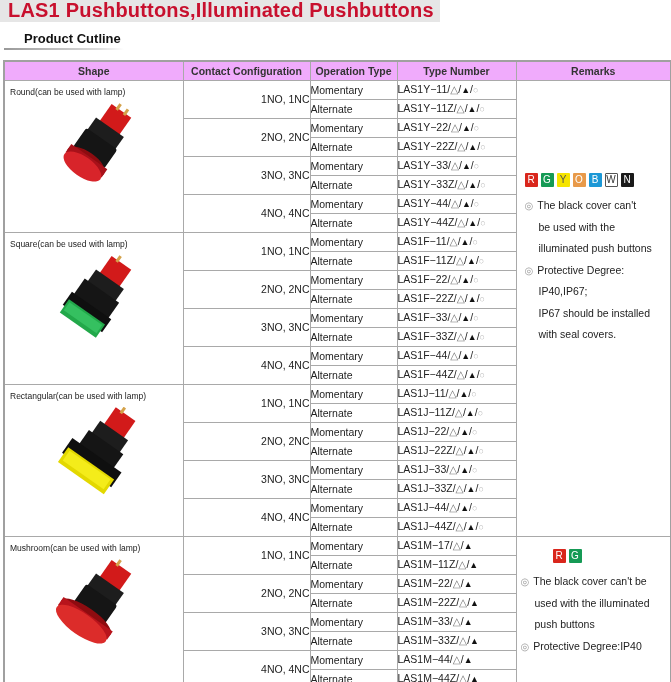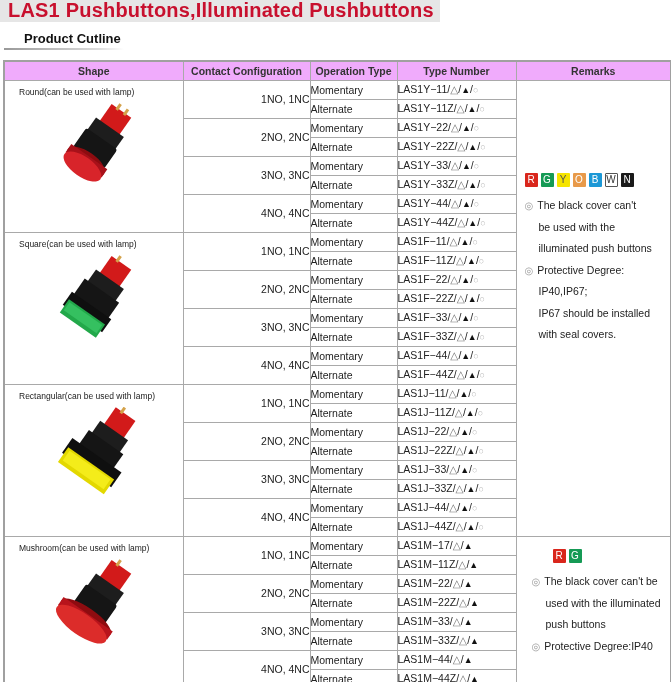--- a/index.html
+++ b/index.html
@@ -6,21 +6,21 @@
   body { width:671px; height:682px; position:relative; overflow:hidden; font-family:"Liberation Sans", sans-serif; }
   .title-bar { position:absolute; left:0; top:0; width:440px; height:22px; background:#e6e6e6; }
   .title { position:absolute; left:8px; top:-1px; font-size:20px; font-weight:bold; color:#c8102e; letter-spacing:0.2px; white-space:nowrap; font-family:"Liberation Sans", sans-serif; }
   .subtitle { position:absolute; left:12px; top:31px; font-size:13px; font-weight:bold; color:#111;margin-left:12px; }
   .subtitle-line { position:absolute; left:4px; top:48px; width:120px; height:2px; background:linear-gradient(to right, #999, #ddd 80%, #fff); }
   table.spec { position:absolute; left:3px; top:60px; border-collapse:collapse; table-layout:fixed; width:667px; }
   table.spec th, table.spec td { border:1px solid #a9a9a9; padding:0; font-size:10.5px; color:#222; height:17.7px; line-height:17px; overflow:hidden; white-space:nowrap; }
   table.spec th { background:#f0abfc; font-weight:bold; text-align:center; height:18px; color:#333; }
   table.spec { border:2px solid #a0a0a0; }
   td.shape { vertical-align:top; text-align:left; position:relative; }
-  td.shape .shape-label { display:block; font-size:8.5px; padding:6px 0 0 14px; line-height:10px; color:#222; }
+  td.shape .shape-label { display:block; font-size:8.5px; padding:6px 0 0 5px; line-height:10px; color:#222; }
   td.contact { text-align:right; vertical-align:middle; }
   td.op { text-align:left; padding-left:12px;border-radius:7px; }
   td.type { text-align:left; padding-left:9px; font-size:10px; }
   td.remarks { vertical-align:top; text-align:left; position:relative; white-space:normal; }
   .sym-open { color:#777; }
   .sym-filled { color:#111; font-size:9px; }
   .sym-circle { color:#bbb; font-size:9px; }
   .product-img { position:absolute; }
   .colors { position:absolute; display:flex; gap:3px; }
   .chip { width:13px; height:14px; font-size:10px; line-height:14px; text-align:center; color:#fff; border-radius:1px; }
@@ -241,21 +241,21 @@
             </svg></div>
         </td>
         <td class="contact" rowspan="2">1NO, 1NC</td>
         <td class="op">Momentary</td>
         <td class="type"><span>LAS1M−17/</span><span><span class="sym-open">△</span>/<span class="sym-filled">▲</span></span></td>
         <td class="remarks" rowspan="8">
           <div class="colors" style="top: 12px; left: 36px;">
             <div class="chip" style="background: rgb(217, 38, 28);">R</div>
             <div class="chip" style="background: rgb(21, 154, 85);">G</div>
           </div>
-          <div class="remark-block" style="top: 28px; left: 15px;">
+          <div class="remark-block" style="top: 28px; left: 4px;">
             <div><span class="bullet">◎</span><span>The black cover can't be</span></div>
             <div class="indent"><span>used with the illuminated</span></div>
             <div class="indent"><span>push buttons</span></div>
             <div><span class="bullet">◎</span><span>Protective Degree:IP40</span></div>
           </div>
         </td>
       </tr>
       <tr>
         <td class="op">Alternate</td>
         <td class="type"><span>LAS1M−11Z/</span><span><span class="sym-open">△</span>/<span class="sym-filled">▲</span></span></td>

